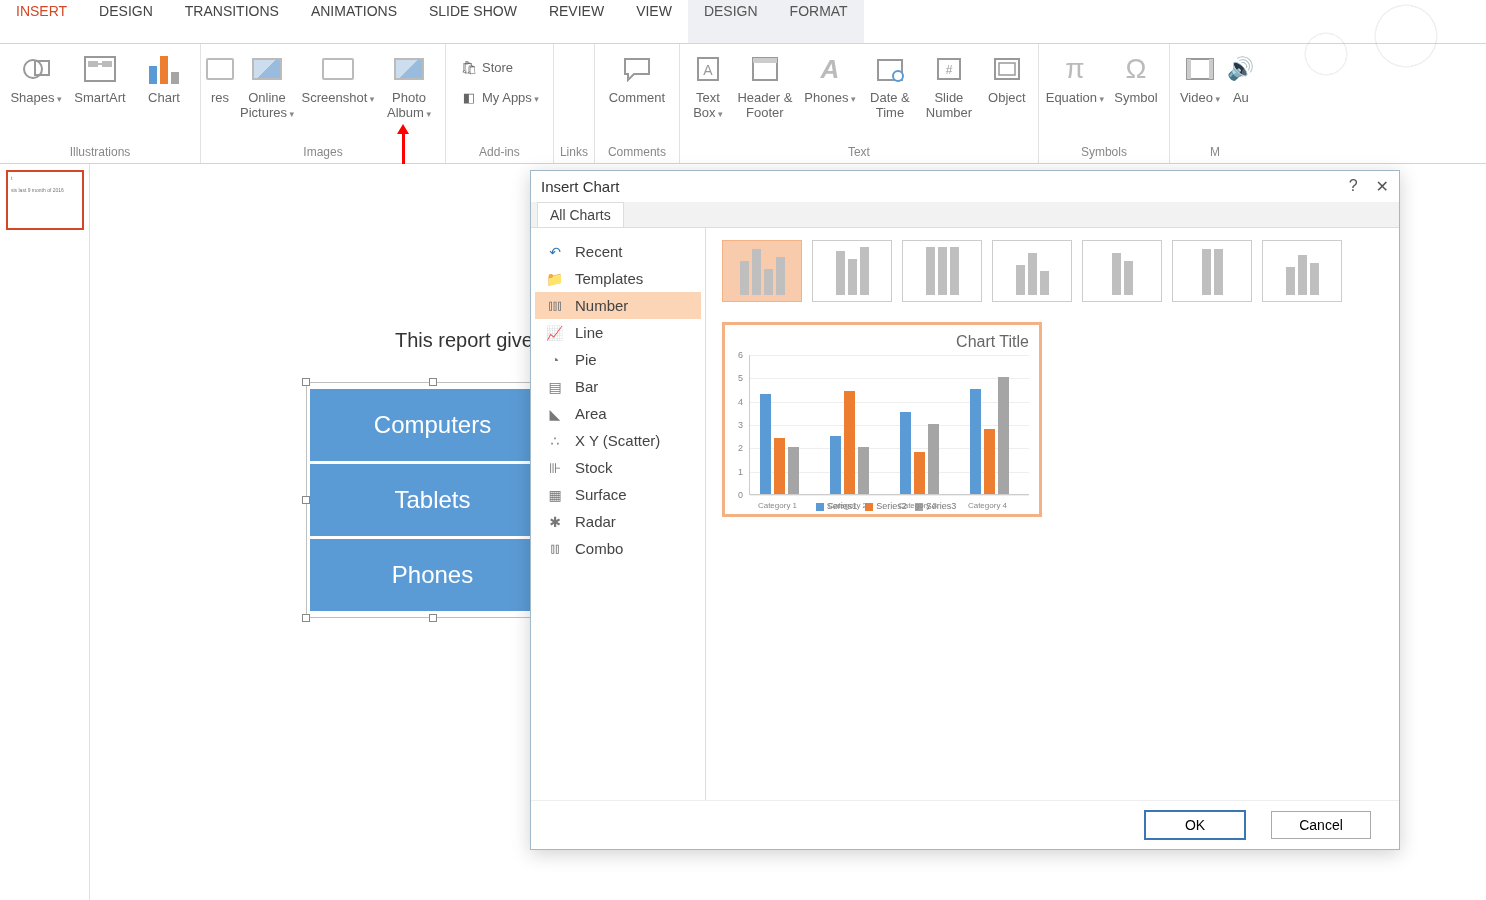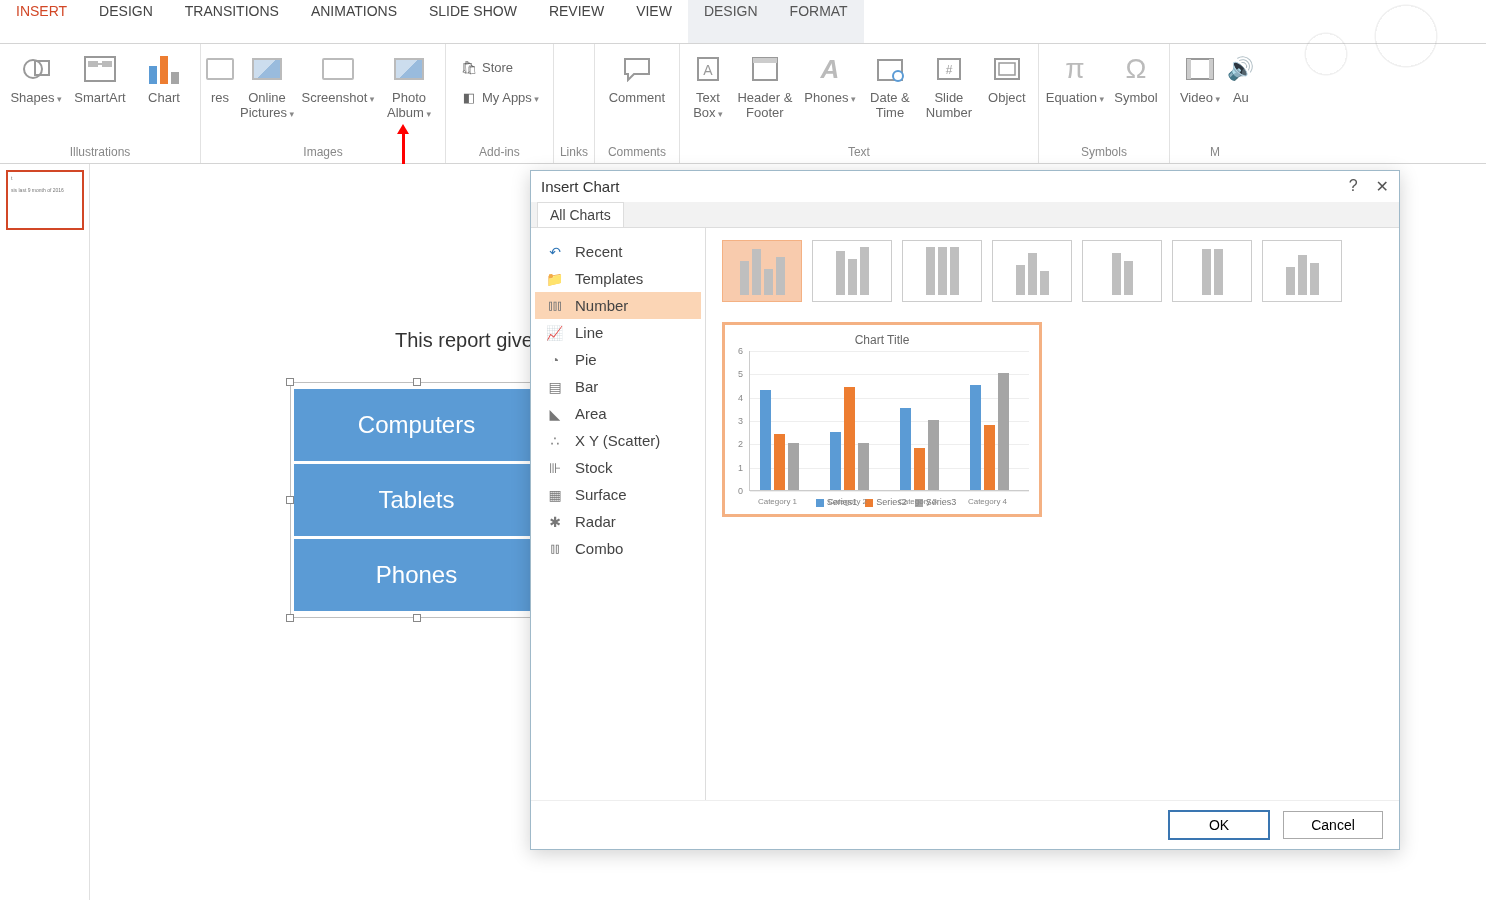--- a/index.html
+++ b/index.html
@@ -71,21 +71,21 @@
   .ico-chart span:nth-child(1){height:18px;background:#5b9bd5;}
   .ico-chart span:nth-child(2){height:28px;background:#ed7d31;}
   .ico-chart span:nth-child(3){height:12px;background:#a5a5a5;}
   
   .workspace { display:flex; height: calc(900px - 28px - 120px); background:#fff; }
   .slide-panel { width: 90px; padding:6px; border-right:1px solid #e0e0e0;}
   .thumb { width:78px;height:60px;border:2px solid #d24726; background:#fff;font-size:5px;padding:3px;color:#777;}
   .canvas { flex:1; background:#fff; position:relative; padding:10px;}
   .slide-text { position:absolute; top:165px; left:305px; font-size:20px; color:#333;}
   .smartart {
-    position:absolute; top:218px; left:200px; width:253px;
+    position:absolute; top:218px; left:216px; width:253px;
     border:1px solid #bfbfbf; background:#fff; padding:3px;
   }
   .smartart .cell {
     background:#5b9bd5;color:#fff;text-align:center;font-size:24px;
     padding:22px 4px;margin:3px 0;
   }
   .sel-handle{position:absolute;width:8px;height:8px;background:#fff;border:1px solid #888;}
   
   .arrow-annot {
     position:absolute; left:402px; top:132px; width:3px;height:58px;background:#ff0000;
@@ -118,30 +118,30 @@
     width:80px;height:62px;border:1px solid #ccc;background:#fff;
     display:flex;align-items:flex-end;justify-content:center;gap:3px;padding:6px;cursor:pointer;
   }
   .subtype.sel { background:#f8cbad;border-color:#f4b183;}
   .subtype span{width:9px;background:#bfbfbf;}
   .subtype-title{font-size:22px;color:#333;margin-bottom:10px;}
   .preview {
     width:320px;height:195px;border:3px solid #f4b183;background:#fff;
     padding:8px 10px;position:relative;
   }
-  .preview .ptitle{text-align:center;font-size:12px;color:#666;margin-bottom:4px;}
+  .preview .ptitle{text-align:right;font-size:16px;color:#666;margin-bottom:4px;}
   .preview .pchart{height:140px;border-left:1px solid #ccc;border-bottom:1px solid #ccc;position:relative;margin-left:14px;}
   .preview .gridline{position:absolute;left:0;right:0;border-top:1px solid #eee;}
   .preview .ylab{position:absolute;left:-12px;font-size:9px;color:#888;transform:translateY(-50%);}
   .preview .bars{position:absolute;bottom:0;display:flex;align-items:flex-end;gap:3px;}
   .preview .bars span{width:11px;}
   .preview .xlab{position:absolute;font-size:8px;color:#888;top:146px;width:55px;text-align:center;}
   .preview .legend{text-align:center;font-size:9px;color:#777;margin-top:6px;}
   .preview .legend i{display:inline-block;width:8px;height:8px;margin:0 3px 0 8px;vertical-align:middle;}
-  .dlg-foot { display:flex;justify-content:flex-end;gap:14px;padding:10px 16px;border-top:1px solid #eee;}
+  .dlg-foot { display:flex;justify-content:flex-end;gap:26px;padding:10px 28px;border-top:1px solid #eee;}
   .dlg-foot button{width:100px;height:28px;font-size:14px;background:#fff;border:1px solid #aaa;cursor:pointer;}
   .dlg-foot button.primary{border:1px solid #3a76b1;outline:1px solid #3a76b1;}
   
   .deco { position:absolute;right:0;top:0;width:400px;height:90px;opacity:.12;
     background: radial-gradient(circle at 80% 40%, transparent 30px,#888 30px,#888 31px,transparent 32px),
                 radial-gradient(circle at 60% 60%, transparent 20px,#888 20px,#888 21px,transparent 22px);
     pointer-events:none;}
 </style>
 </head>
 <body>

